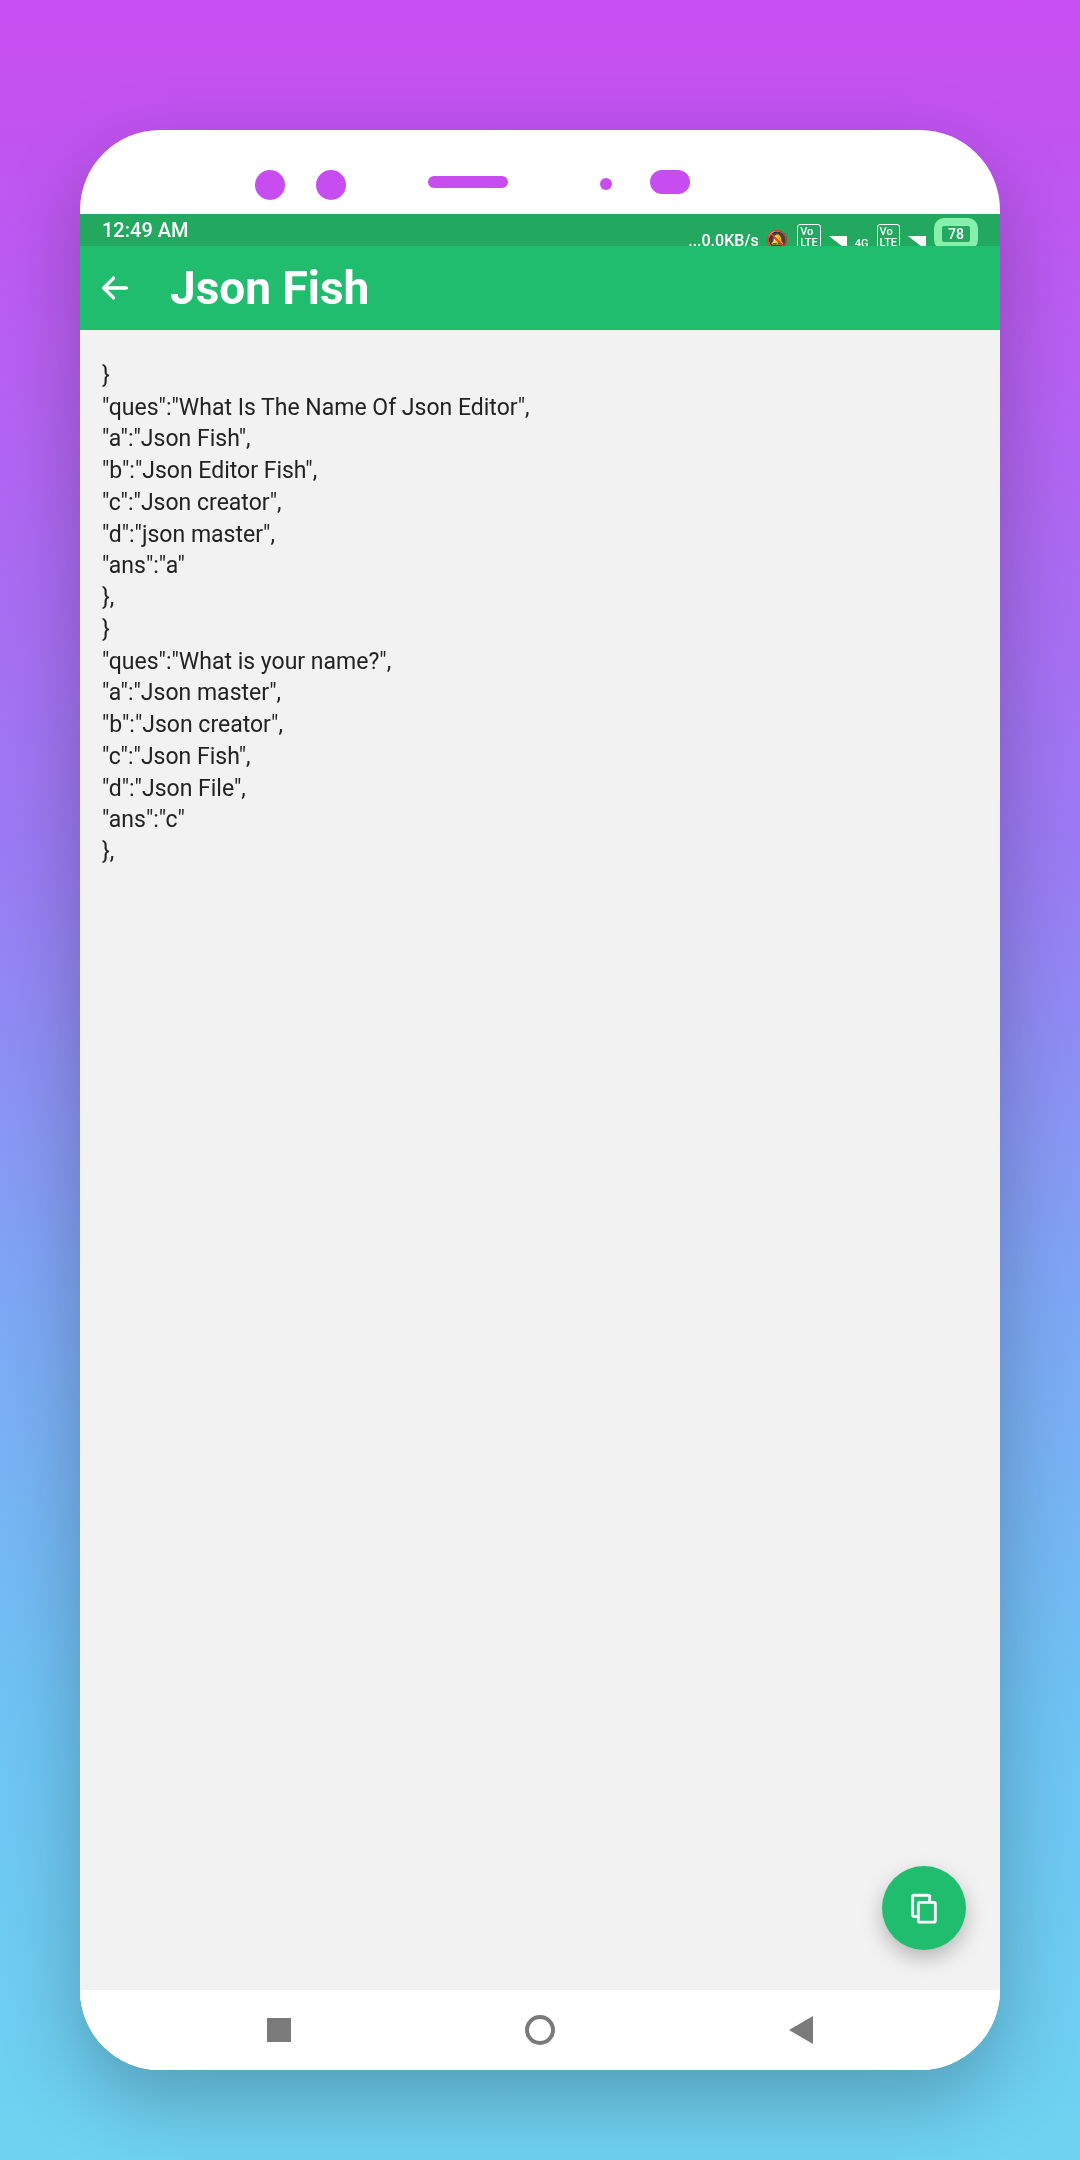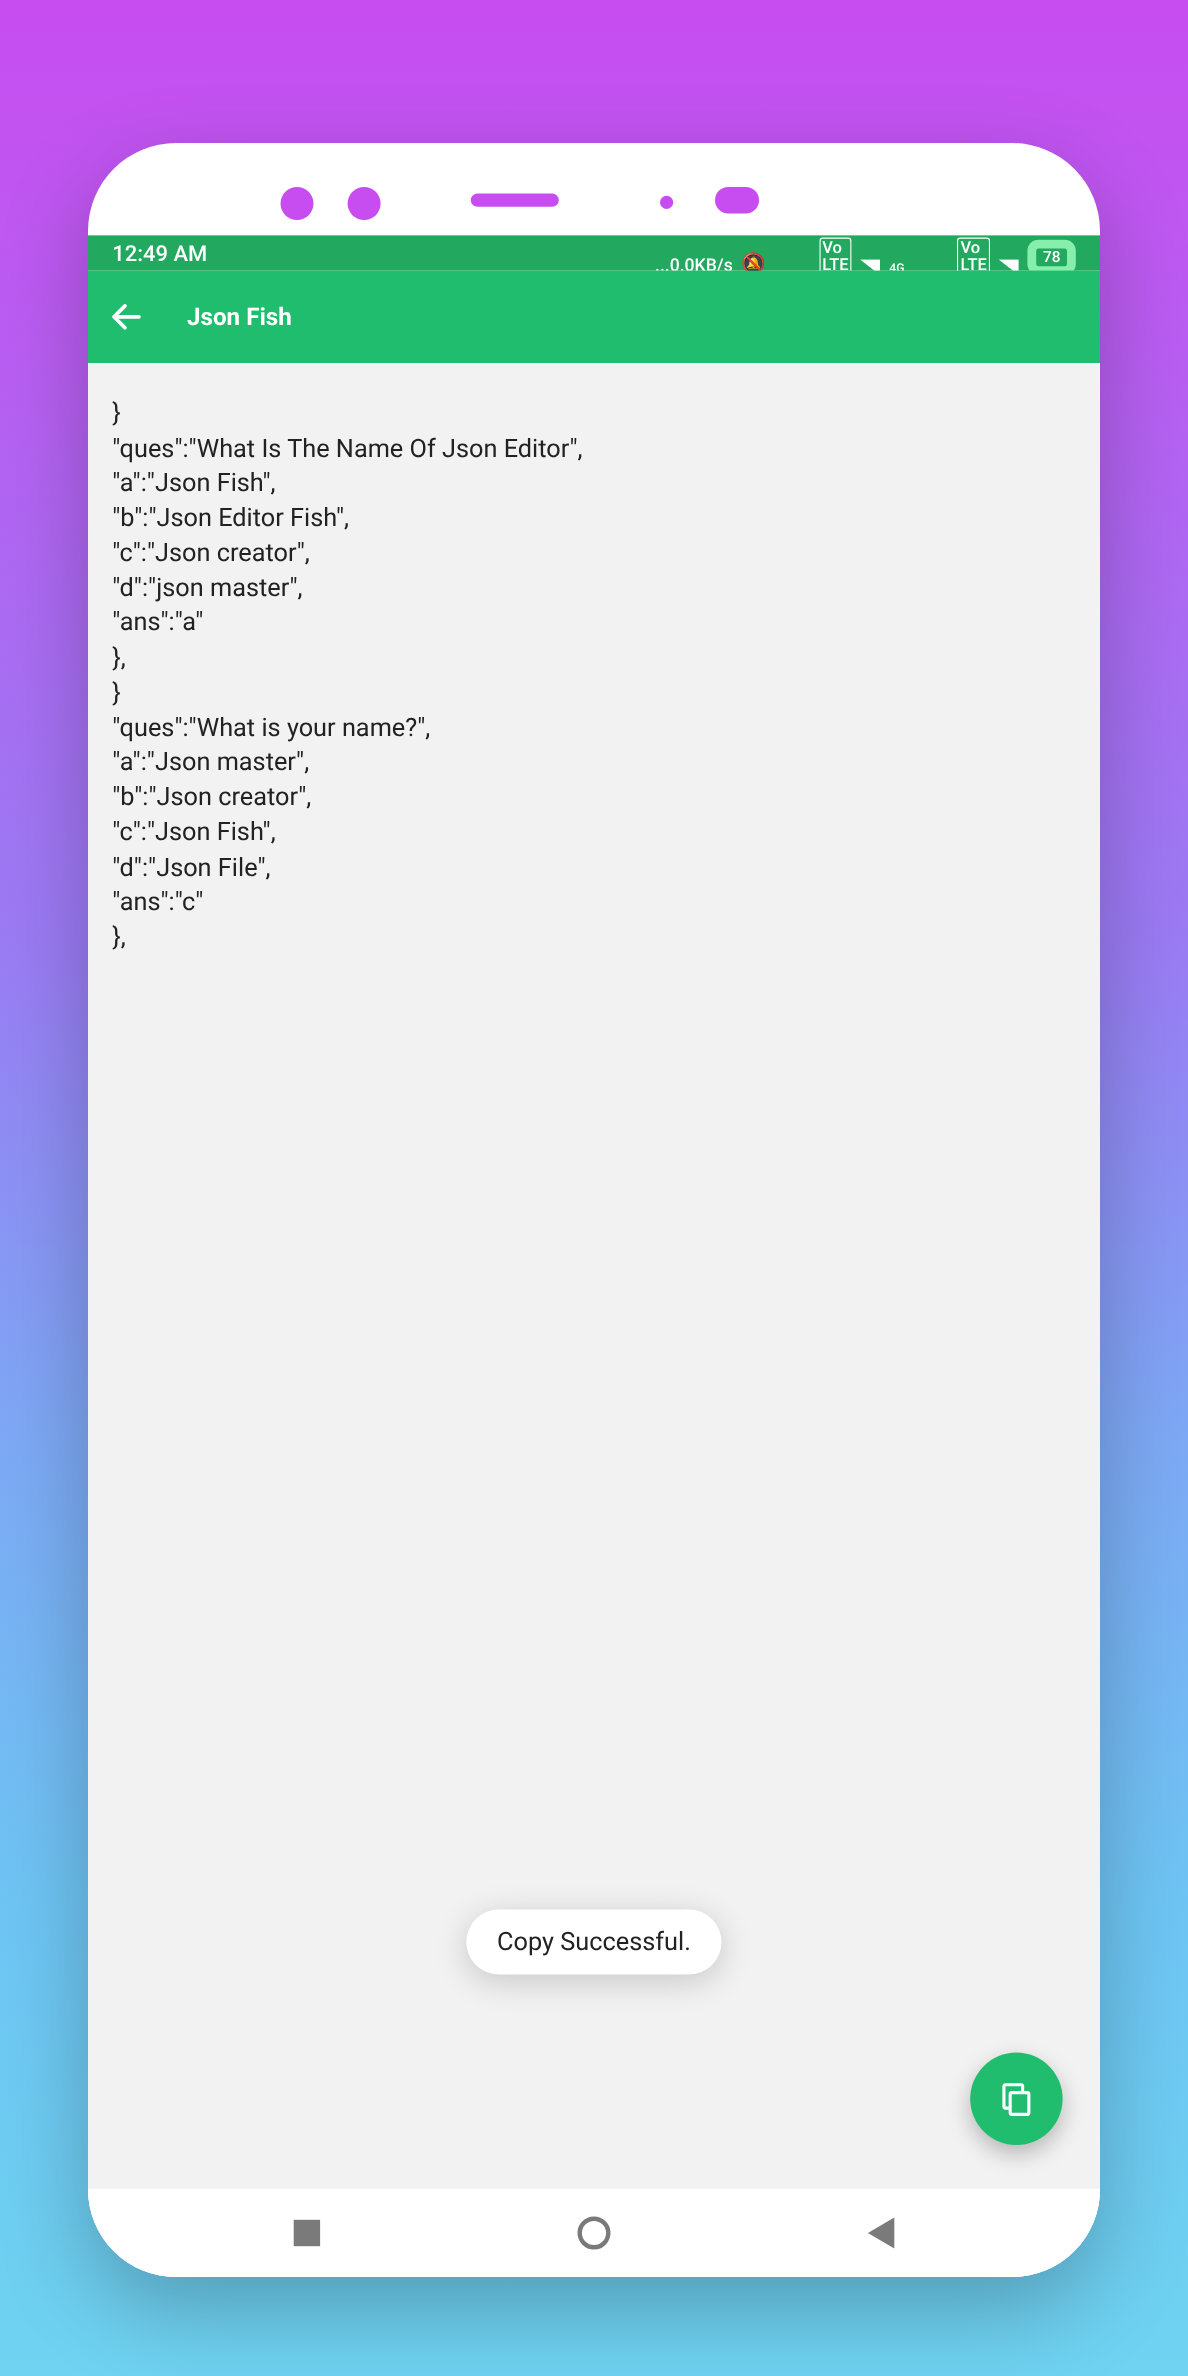--- a/index.html
+++ b/index.html
@@ -65,34 +65,34 @@
     justify-content: space-between;
     padding: 0 22px;
     font-size: 20px;
     font-weight: 500;
   }
   .status-right { display:flex; align-items:flex-end; gap:8px; font-size:16px; }
   .status-right .pillbat {
     border:8px solid #86efac; border-radius:10px; padding:0 6px; font-size:14px;
   }
   .sig { width:18px; height:14px; background:linear-gradient(to top right, transparent 48%, #ffffff 52%); }
-  .lte-badge { border:1.5px solid #fff; font-size:15px; padding:1px 2px; border-radius:3px; line-height:1;margin-left:40px; }
+  .lte-badge { border:1.5px solid #fff; font-size:11px; padding:1px 2px; border-radius:3px; line-height:1; }
   .bell-off { font-size:18px; }
 
   .app-bar {
     height: 84px;
     background: #1fbd6d;
     display: flex;
     align-items: center;
     padding: 0 18px;
     gap: 38px;
     color: #ffffff;
   }
   .back-arrow svg { display:block; }
-  .app-title { font-size: 22px; font-weight: 700; }
+  .app-title { font-size: 46px; font-weight: 700; }
 
   .content {
     flex: 1;
     background: #f2f2f2;
     padding: 30px 22px;
     font-family: Roboto, Arial, sans-serif;
     font-size: 23px;
     line-height: 1.38;
     color: #222222;
     white-space: pre-wrap;
@@ -194,23 +194,20 @@
 },
 }
 "ques":"What is your name?",
 "a":"Json master",
 "b":"Json creator",
 "c":"Json Fish",
 "d":"Json File",
 "ans":"c"
 },</div>
 
-    <div class="toast">
-      <span>Copy Successful.</span>
-    </div>
 
     <div class="fab">
       <svg width="34" height="34" viewBox="0 0 24 24" fill="none">
         <rect x="8" y="8" width="12" height="14" rx="1" stroke="#ffffff" stroke-width="2"></rect>
         <path d="M16 8V4a1 1 0 0 0-1-1H5a1 1 0 0 0-1 1v13a1 1 0 0 0 1 1h3" stroke="#ffffff" stroke-width="2"></path>
       </svg>
     </div>
 
     <div class="nav-bar">
       <div class="nav-btn">

